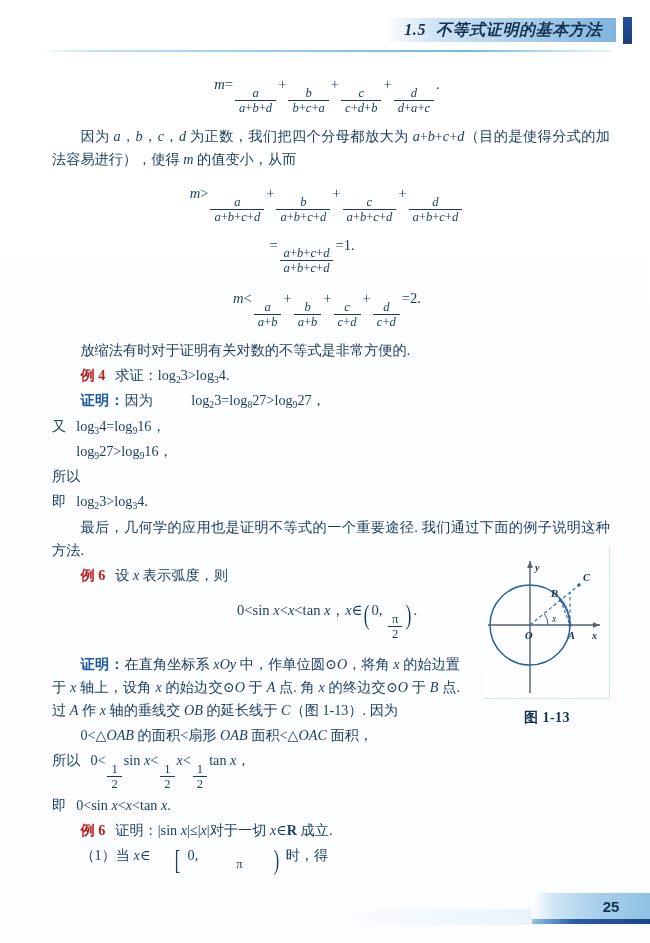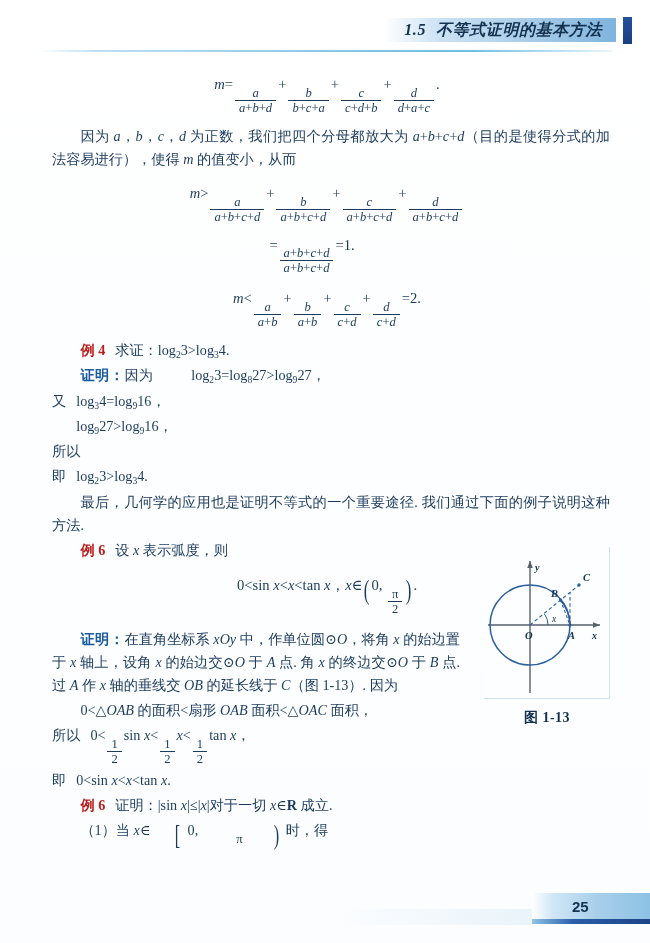--- a/index.html
+++ b/index.html
@@ -91,21 +91,21 @@
   .fig-cap {
     text-align:center; font-size:14px; margin-top:10px;
     color:#13314e; font-weight:bold; letter-spacing:.5px;
   }
 
   
   .footer-band {
     position:absolute; right:0; bottom:24px;
     width:118px; height:26px;
     background:linear-gradient(90deg,#ffffff 0%, #cfe6f6 18%, #a8cfea 55%, #8dc2e4 100%);
-    display:flex; align-items:center; justify-content:flex-start;
+    display:flex; align-items:center; justify-content:center;
     padding-left:40px;
   }
   .folio {
     font-family:"Liberation Sans","DejaVu Sans",sans-serif;
     font-weight:bold; font-size:15px; color:#14324f;
   }
   .footer-rule {
     position:absolute; right:0; bottom:19px; width:118px; height:5px;
     background:linear-gradient(90deg,#8fc3e6 0%,#2a5da8 35%,#1d4486 100%);
   }
@@ -186,20 +186,21 @@
         <span class="de">a<span class="up">+</span>b</span>
       </span><span class="up">+</span><span class="frac fs">
         <span class="nu">c</span>
         <span class="de">c<span class="up">+</span>d</span>
       </span><span class="up">+</span><span class="frac fs">
         <span class="nu">d</span>
         <span class="de">c<span class="up">+</span>d</span>
       </span><span class="up">=2.</span>
   </div>
 
+  <p class="p indent">放缩法有时对于证明有关对数的不等式是非常方便的.</p>
 
   <p class="p indent">
     <span class="ex">例 4</span>求证：<span class="math up">log<sub>2</sub>3</span><span class="up">&gt;</span><span class="math up">log<sub>3</sub>4</span>.
   </p>
 
   <div class="row p indent">
     <span class="lead"><span class="lbl">证明：</span>因为</span>
     <span class="math up">log<sub>2</sub>3=log<sub>8</sub>27&gt;log<sub>9</sub>27，</span>
   </div>
 

